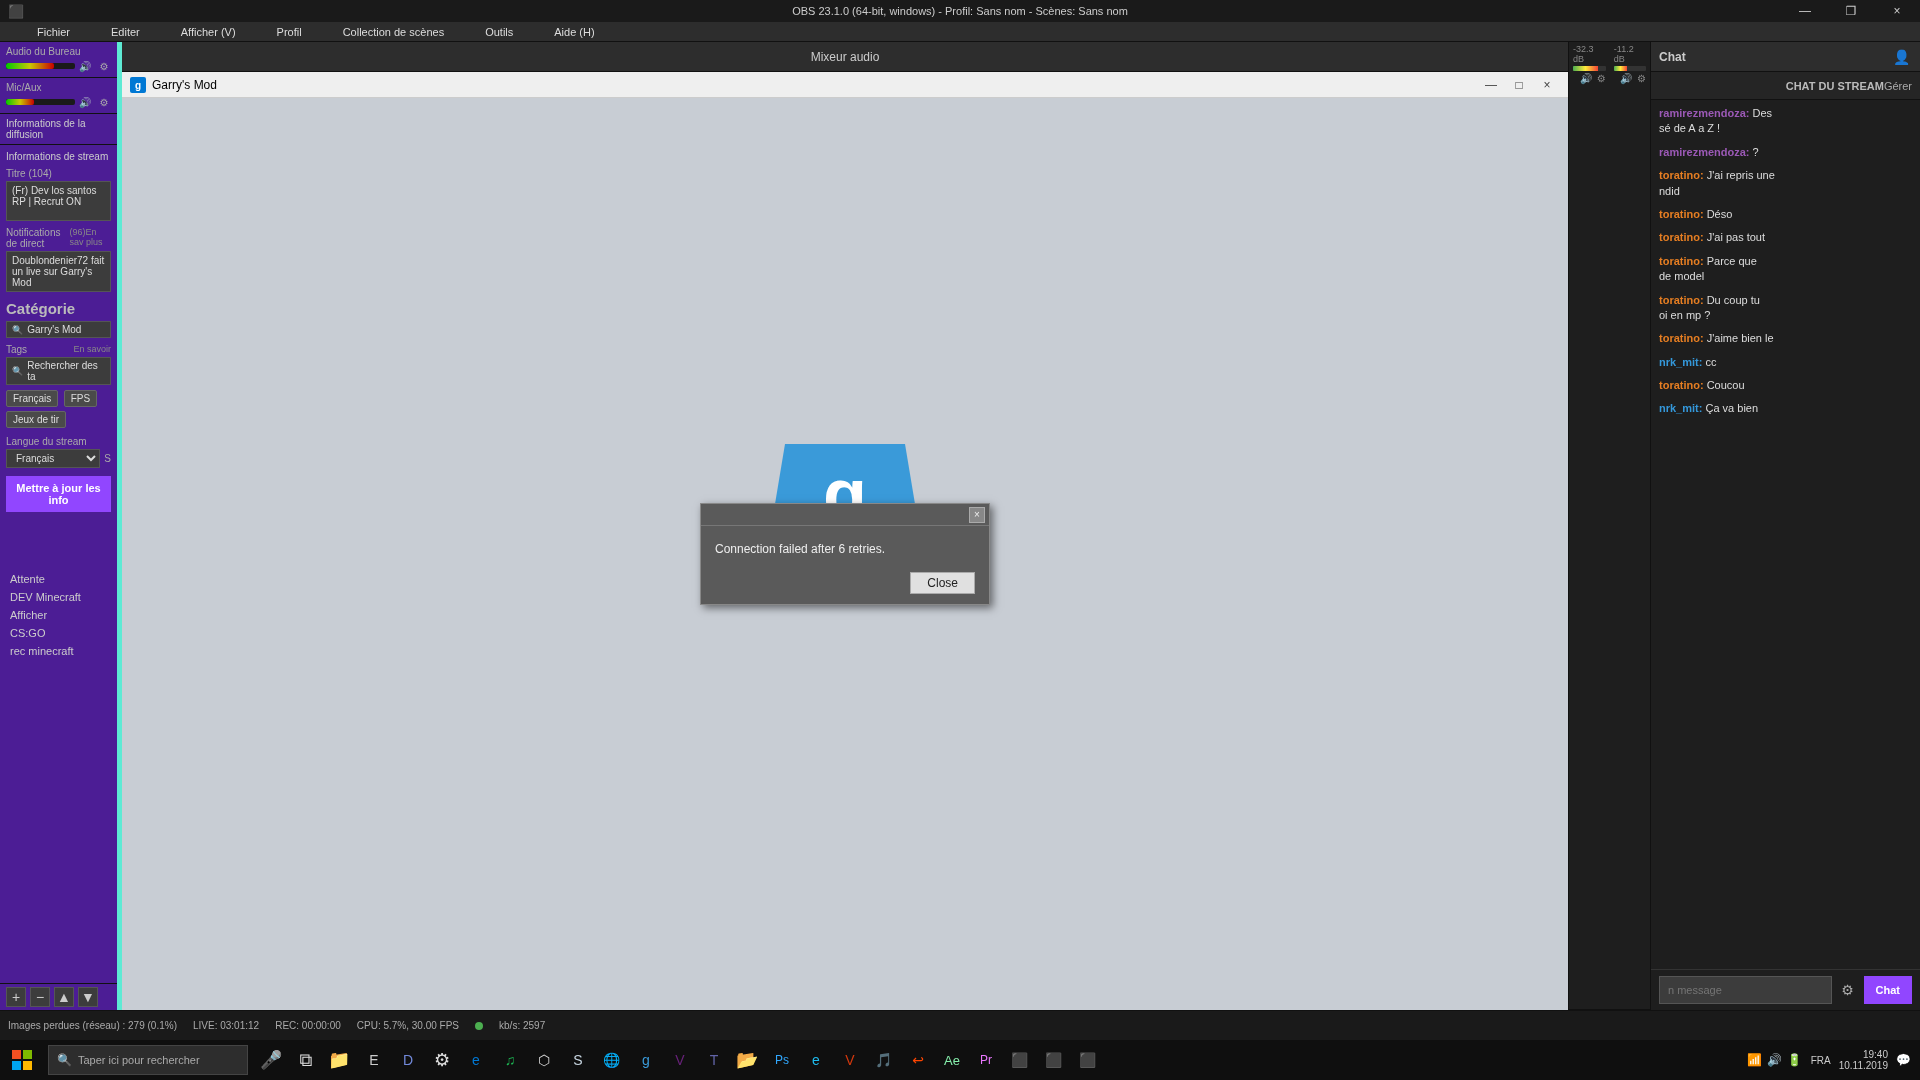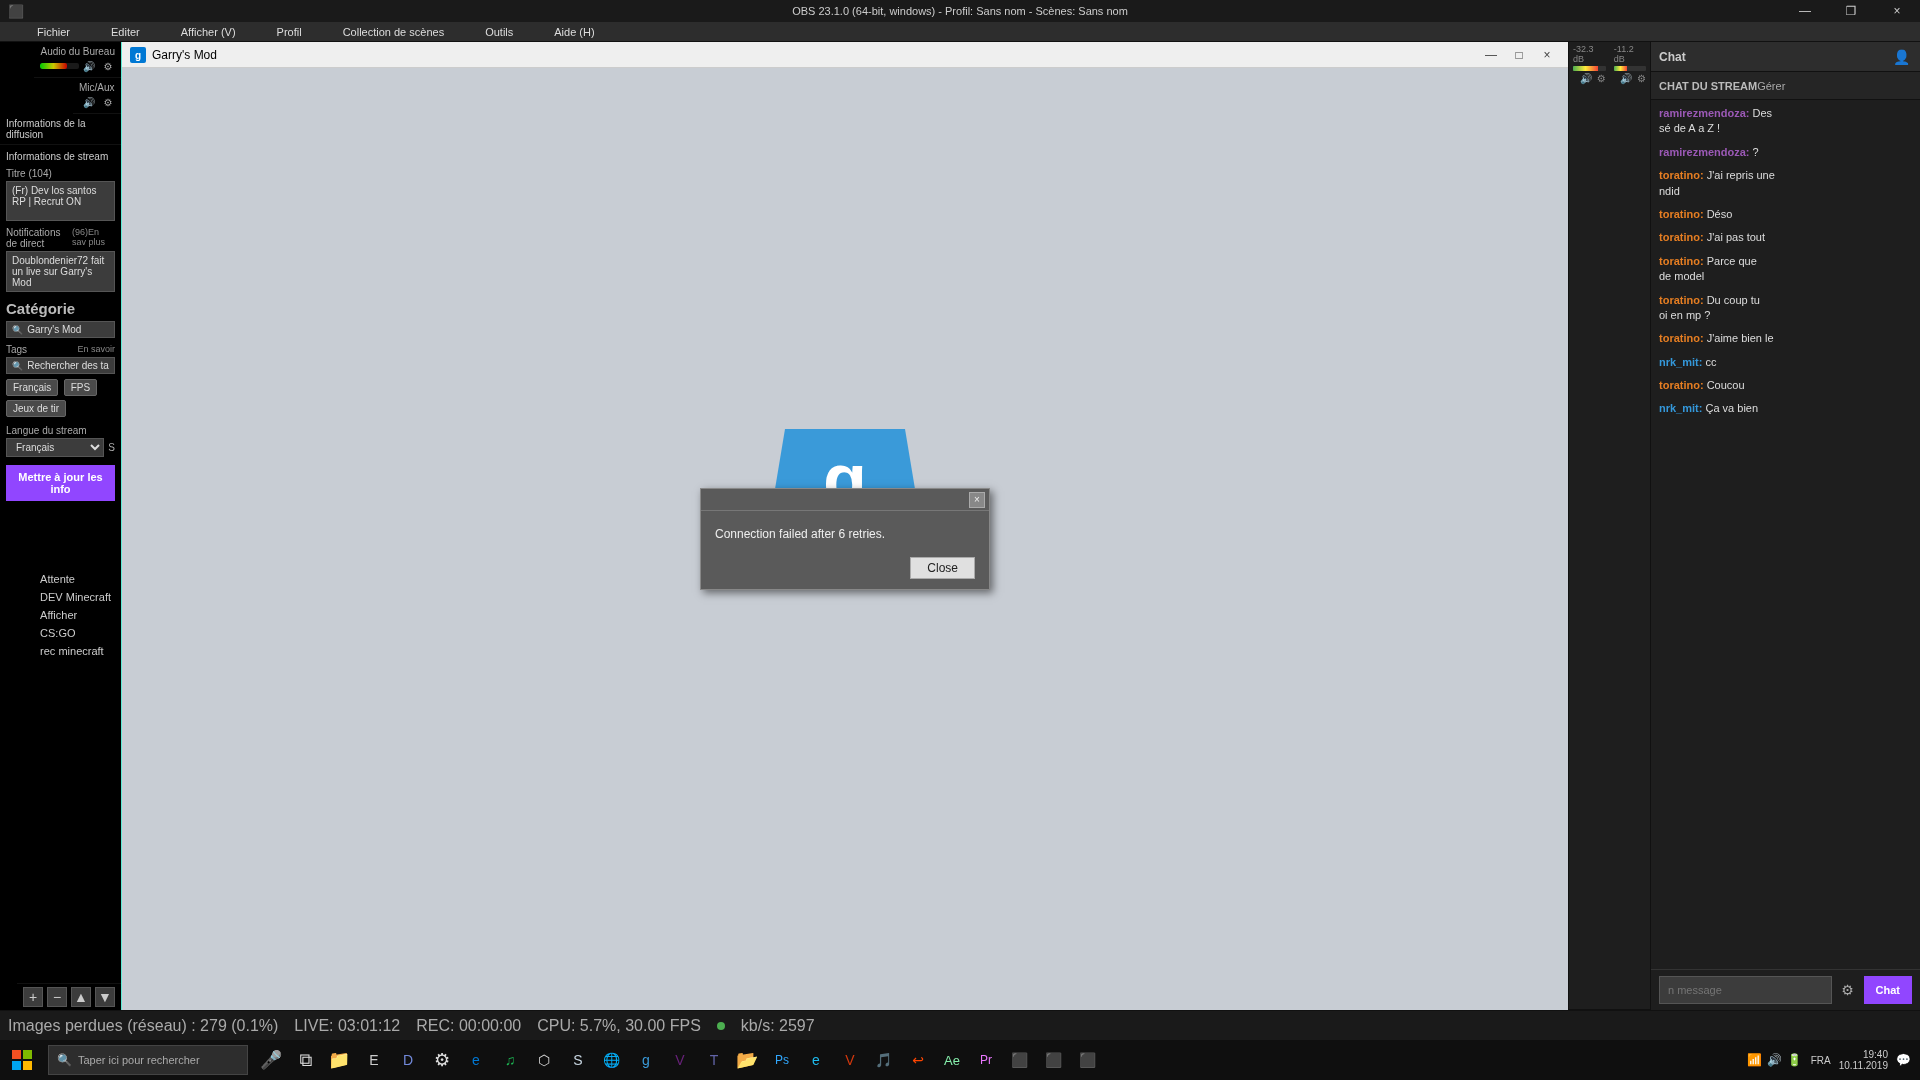--- a/index.html
+++ b/index.html
@@ -59,26 +59,25 @@
       padding: 2px 8px;
       cursor: pointer;
       font-size: 11px;
       color: #ddd;
       margin-left: 25px;
     }
 
     
     .left-panel {
       width: 122px;
-      background: #000000;
-      border-right: 1px solid #5eead4;
+      background: #4c1d95;
+      border-right: 5px solid #5eead4;
       display: flex;
       flex-direction: column;
       overflow: hidden;
-      align-items: flex-end;
     }
 
     
     .audio-section {
       padding: 4px 6px;
       border-bottom: 1px solid #111;
     }
     .audio-label {
       font-size: 10px;
       color: #aaa;
@@ -430,21 +429,21 @@
       color: #aaa;
       cursor: pointer;
       font-size: 14px;
     }
 
     .chat-subheader {
       height: 28px;
       background: #252525;
       display: flex;
       align-items: center;
-      justify-content: flex-start;
+      justify-content: flex-end;
       padding: 0 8px;
       border-bottom: 1px solid #111;
     }
     .chat-subheader-label {
       font-size: 11px;
       color: #bbb;
       font-weight: bold;
     }
     .chat-manage-btn {
       font-size: 11px;
@@ -510,21 +509,21 @@
       height: 28px;
     }
 
     
     .bottom-bar {
       height: 30px;
       background: #1a1a1a;
       display: flex;
       align-items: center;
       padding: 0 8px;
-      font-size: 16px;
+      font-size: 10px;
       color: #aaa;
       border-top: 1px solid #111;
       gap: 16px;
     }
     .status-item {
       display: flex;
       align-items: center;
       gap: 4px;
     }
     .status-dot {
@@ -752,20 +751,23 @@
     <div class="scene-controls">
       <div class="scene-ctrl-btn">+</div>
       <div class="scene-ctrl-btn">−</div>
       <div class="scene-ctrl-btn">▲</div>
       <div class="scene-ctrl-btn">▼</div>
     </div>
   </div>
 
   <div class="center-area">
 
+    <div class="audio-mixer-header">
+      <span>Mixeur audio</span>
+    </div>
 
     <div class="game-window">
       <div class="game-window-titlebar">
         <div class="game-window-icon">g</div>
         <span class="game-window-title">Garry's Mod</span>
         <div class="game-window-controls">
           <div class="game-window-btn">—</div>
           <div class="game-window-btn">□</div>
           <div class="game-window-btn close-btn">×</div>
         </div>

